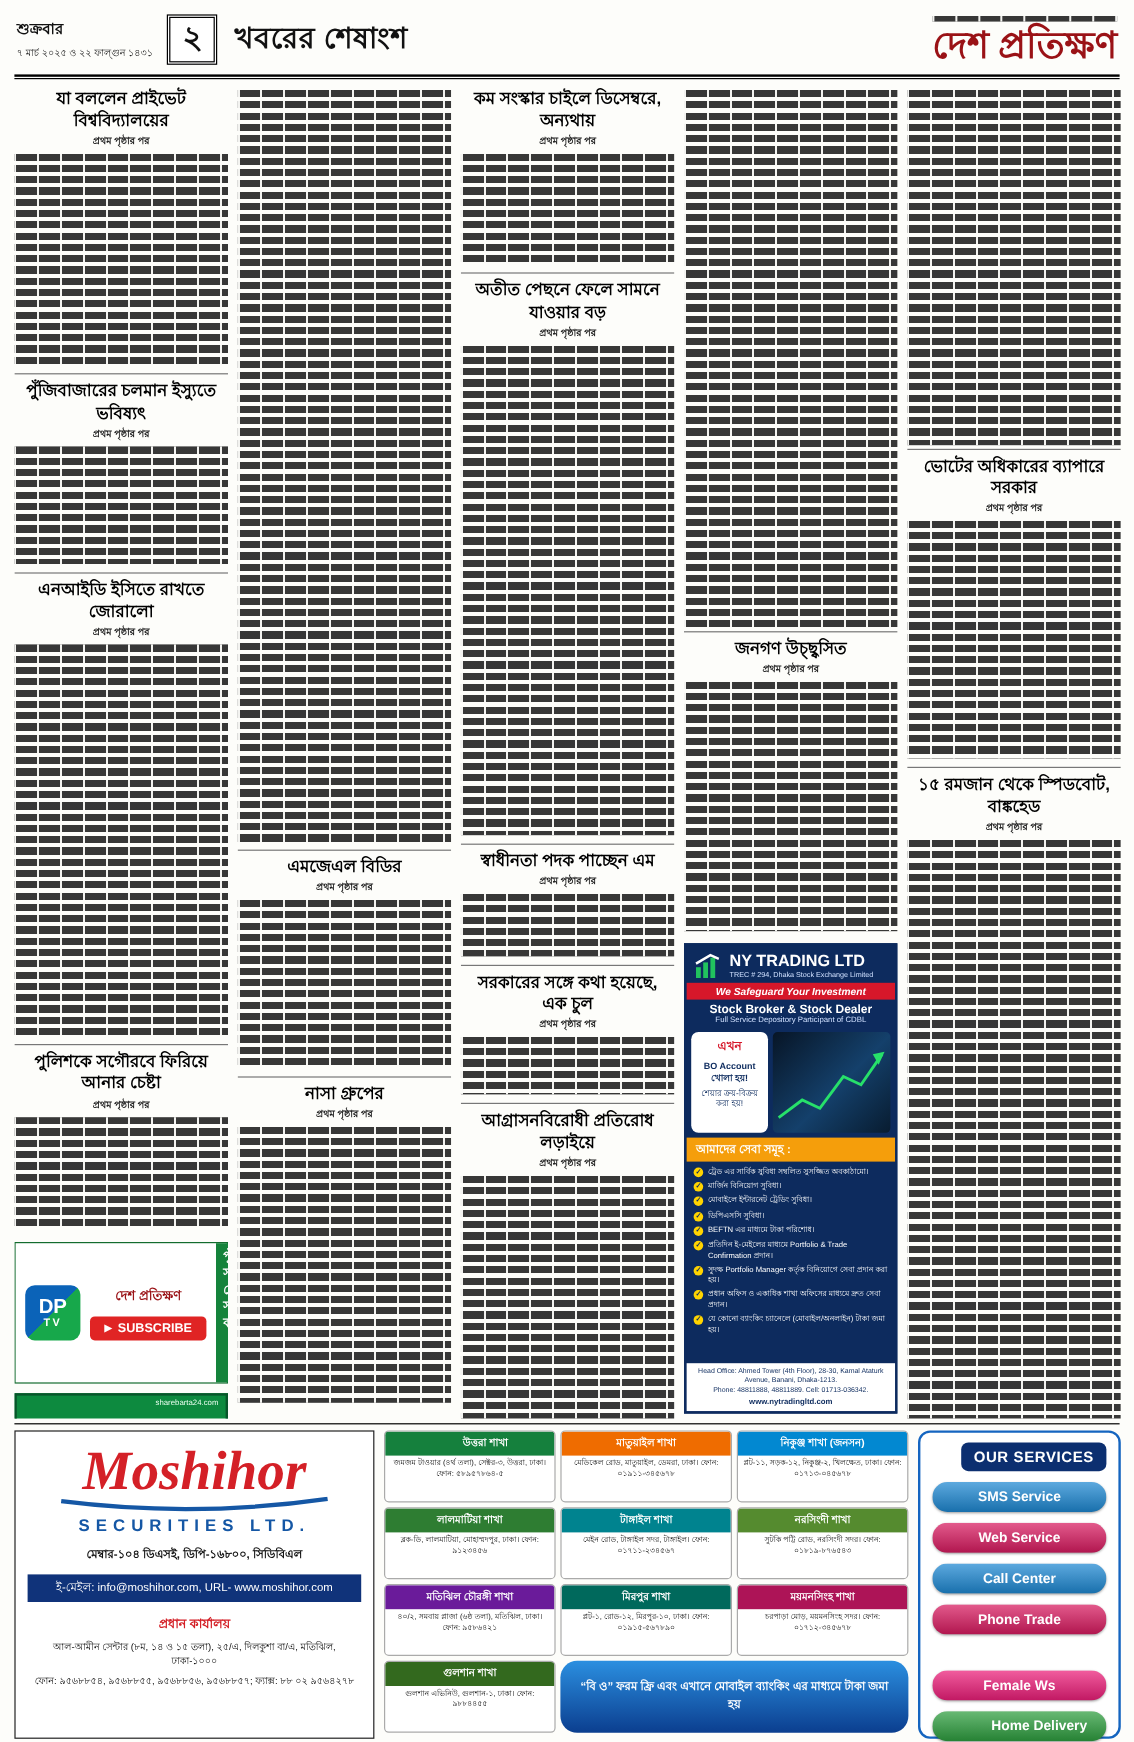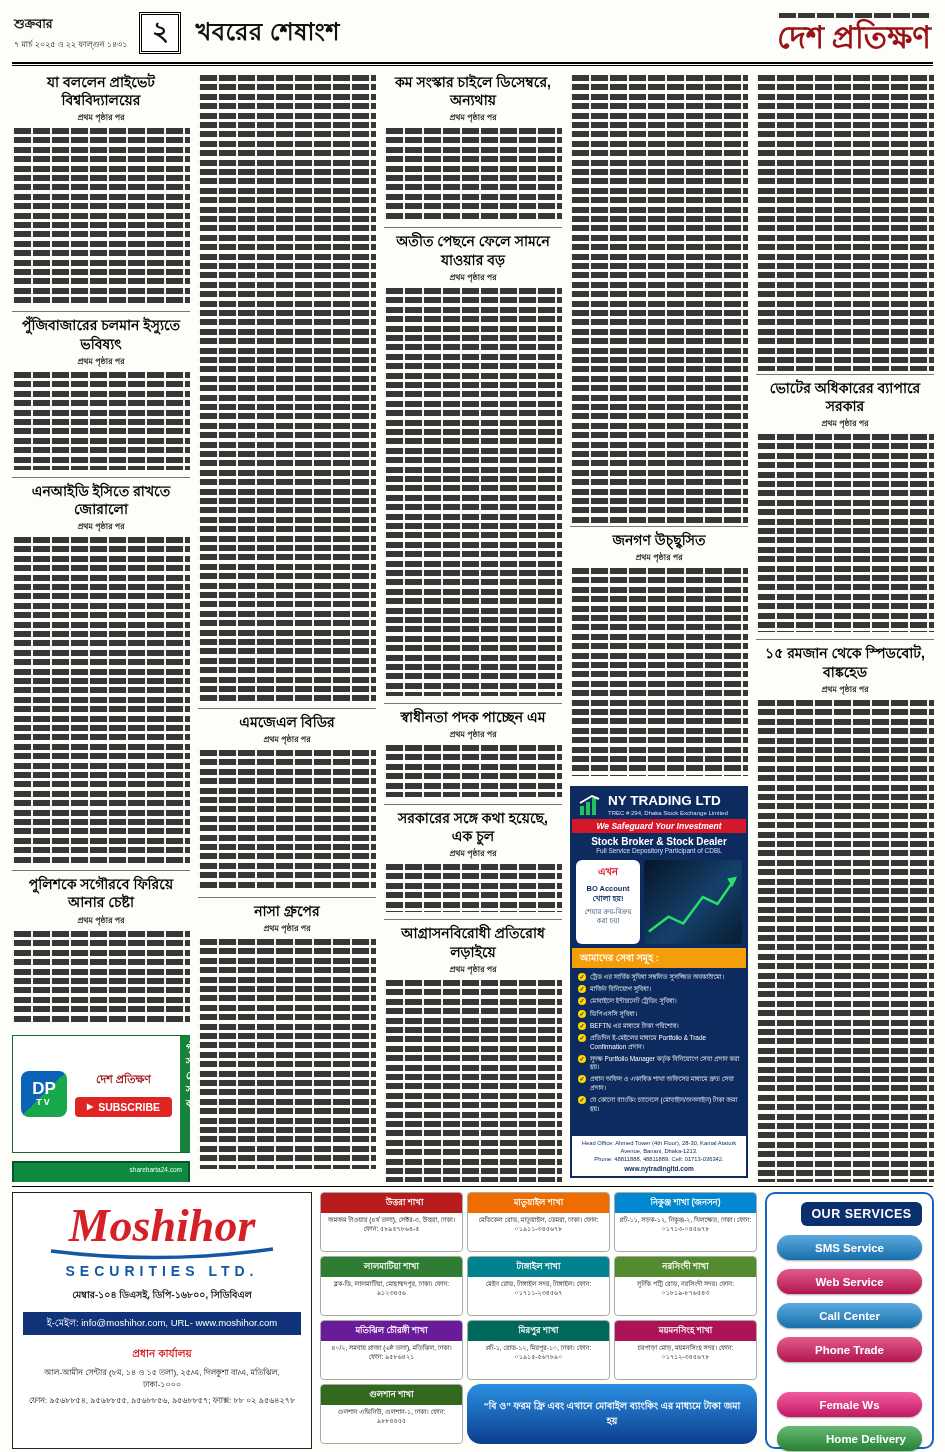--- a/index.html
+++ b/index.html
@@ -327,21 +327,21 @@
       <div class="mos-sub">SECURITIES LTD.</div>
       <div class="mos-member">মেম্বার-১০৪ ডিএসই, ডিপি-১৬৮০০, সিডিবিএল</div>
       <div class="mos-email">ই-মেইল: info@moshihor.com, URL- www.moshihor.com</div>
       <div class="mos-ho">প্রধান কার্যালয়</div>
       <div class="mos-addr">আল-আমীন সেন্টার (৮ম, ১৪ ও ১৫ তলা), ২৫/এ, দিলকুশা বা/এ, মতিঝিল, ঢাকা-১০০০</div>
       <div class="mos-addr">ফোন: ৯৫৬৮৮৫৪, ৯৫৬৮৮৫৫, ৯৫৬৮৮৫৬, ৯৫৬৮৮৫৭; ফ্যাক্স: ৮৮ ০২ ৯৫৬৪২৭৮</div>
     </div>
 
     <div class="ad-branches">
       <div class="br-cell">
-        <div class="br-head" style="background-color: #b91c1c; padding-left: 28px;">উত্তরা শাখা</div>
+        <div class="br-head" style="background-color: #15803d; padding-left: 28px;">উত্তরা শাখা</div>
         <div class="br-addr">জমজম টাওয়ার (৪র্থ তলা), সেক্টর-৩, উত্তরা, ঢাকা। ফোন: ৫৮৯৫৭৮৬৪-৫</div>
       </div>
       <div class="br-cell">
         <div class="br-head" style="background-color: rgb(239, 108, 0);">মাতুয়াইল শাখা</div>
         <div class="br-addr">মেডিকেল রোড, মাতুয়াইল, ডেমরা, ঢাকা। ফোন: ০১৯১১-৩৪৫৬৭৮</div>
       </div>
       <div class="br-cell">
         <div class="br-head" style="background-color: rgb(2, 136, 209);">নিকুঞ্জ শাখা (জনসন)</div>
         <div class="br-addr">প্লট-১১, সড়ক-১২, নিকুঞ্জ-২, খিলক্ষেত, ঢাকা। ফোন: ০১৭১৩-০৪৫৬৭৮</div>
       </div>

